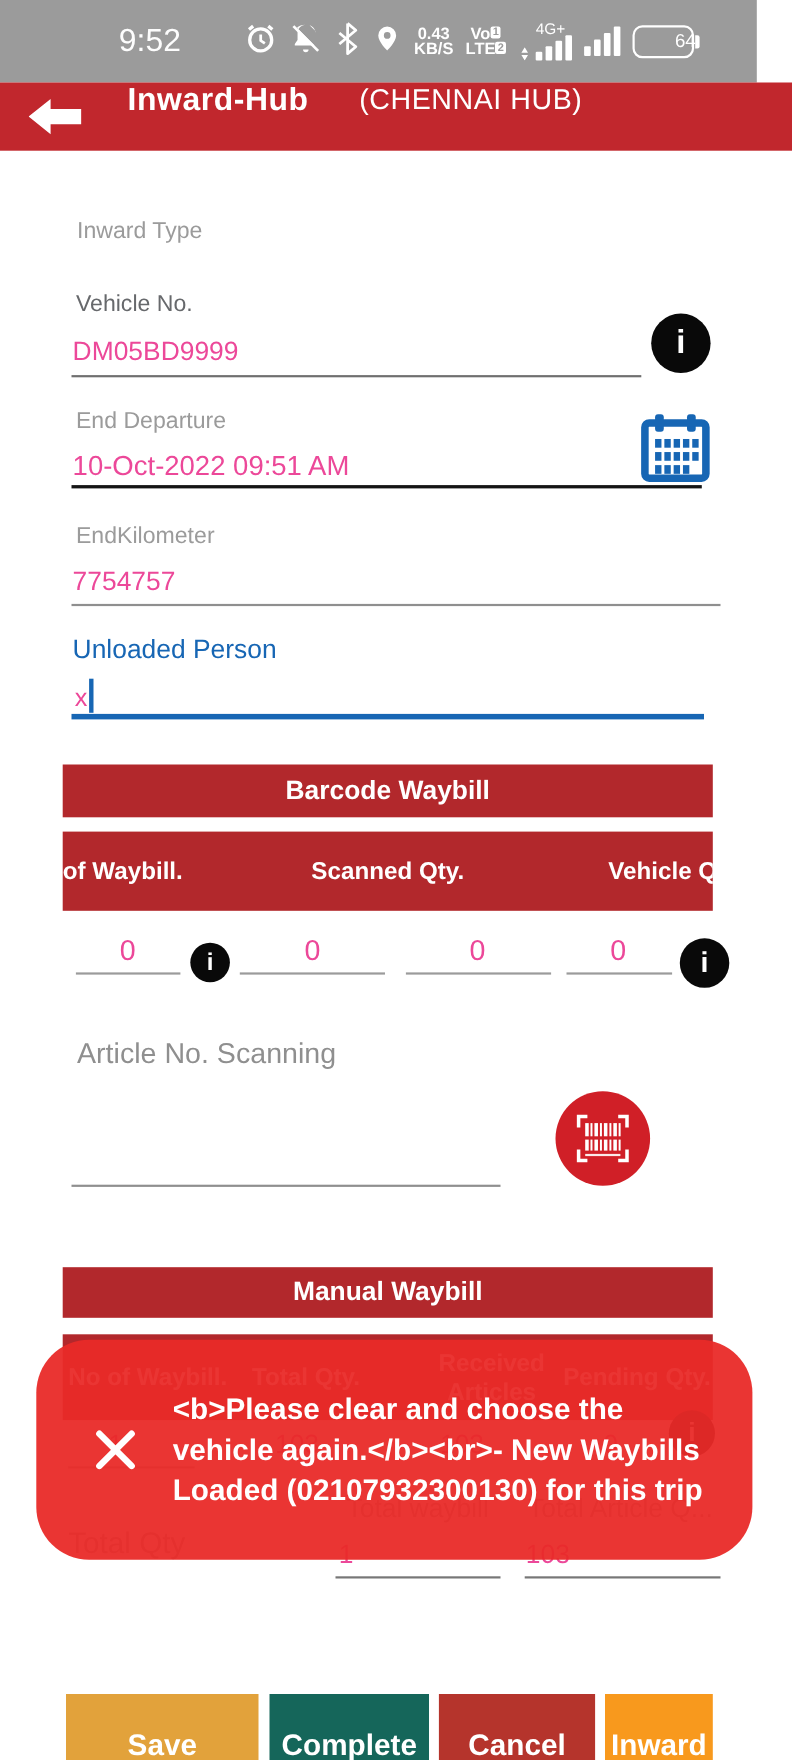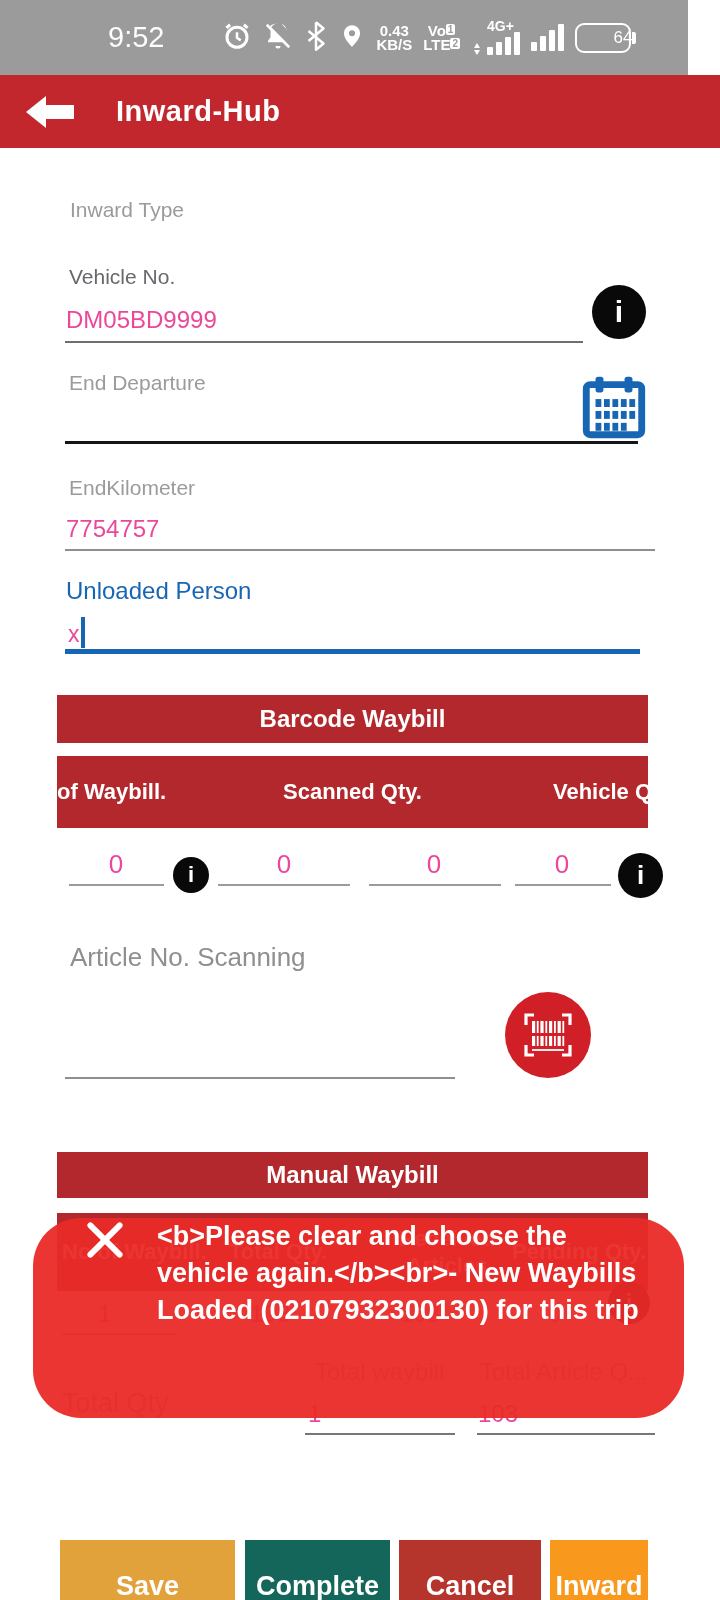--- a/index.html
+++ b/index.html
@@ -10,29 +10,29 @@
   
   .status-bar{left:0;top:0;width:688px;height:75px;background:var(--statusbar_gray,#9b9b9b);
     display:flex;align-items:center;color:#fff;}
   .sb-time{margin-left:108px;font-size:29px;color:#fdfdfd;}
   .sb-icons{margin-left:auto;margin-right:52px;display:flex;align-items:center;gap:11px;}
   .sb-stack{display:flex;flex-direction:column;line-height:14px;font-size:15px;font-weight:bold;text-align:center;}
   .sb-stack .sq{display:inline-block;background:#fff;color:#9b9b9b;font-size:10px;line-height:11px;
     padding:0 2px;border-radius:2px;font-weight:bold;vertical-align:top;}
   .bars{display:flex;align-items:flex-end;gap:3px;}
   .bars i{display:block;width:6px;background:#fff;border-radius:1px;}
-  .net-lbl{font-size:14px;font-weight:bold;line-height:12px;text-align:right;}
+  .net-lbl{font-size:14px;font-weight:normal;line-height:12px;text-align:right;}
   .battery{display:flex;align-items:center;}
   .batt-body{width:56px;height:30px;border:2.5px solid #fff;border-radius:9px;display:flex;
     align-items:center;justify-content:center;font-size:17px;color:#fff;padding-left:40px;}
   .batt-nub{width:4px;height:12px;background:#fff;border-radius:0 2px 2px 0;margin-left:1px;}
 
   
-  .app-bar{left:0;top:75px;width:720px;height:73px;background:var(--appbar_red,#c1272d);
-    display:flex;align-items:center;color:#fff;}
+  .app-bar{left:0;top:75px;width:720px;height:62px;background:var(--appbar_red,#c1272d);
+    display:flex;color:#fff;}
   .back-btn{margin-left:26px;display:flex;align-items:center;}
   .ab-title{margin-left:42px;font-size:29px;font-weight:bold;letter-spacing:.5px;}
   .ab-sub{margin-left:46px;font-size:26px;letter-spacing:.5px;}
 
   
   .lbl{font-size:21px;color:#9b9b9b;}
   .lbl-dark{font-size:21px;color:#67696c;}
   .val{font-size:24px;color:#ec4899;}
   .uline{height:2px;background:#8f8f8f;}
   .info-badge{border-radius:50%;background:#090909;color:#fff;display:flex;align-items:center;
@@ -44,21 +44,21 @@
   .radio-lbl{font-size:26px;color:#101010;}
 
   .banner{background:var(--panel_red,#b2282c);color:#fff;font-weight:bold;font-size:24px;
     display:flex;align-items:center;justify-content:center;}
   .thead{background:var(--panel_red,#b2282c);color:#fff;font-weight:bold;font-size:22px;overflow:hidden;}
 
   .cursor{display:inline-block;width:4px;height:31px;background:#1766b4;vertical-align:-6px;margin-left:1px;}
 
   
   .toast{left:33px;top:1218px;width:651px;height:200px;border-radius:48px;
-    background:rgba(233,42,40,0.95);z-index:30;display:flex;}
+    background:rgba(233,42,40,0.95);z-index:30;display:flex;align-items:center;}
   .toast-x{margin-left:50px;flex:0 0 auto;display:flex;}
   .toast-msg{margin-left:30px;margin-right:30px;color:#fff;font-size:27px;line-height:37px;font-weight:600;}
 
   
   .action-btn{position:absolute;top:1540px;height:92px;color:#fff;font-weight:bold;font-size:27px;
     display:flex;align-items:center;justify-content:center;border:none;}
 </style>
 </head>
 <body>
 
@@ -131,32 +131,34 @@
     </div>
   </div>
 
   <div class="abs app-bar">
     <span class="back-btn">
       <svg width="48" height="34" viewBox="0 0 48 34">
           <path fill="#fff" d="M0 17 20 1v9h28v14H20v9z"></path>
         </svg>
     </span>
     <span class="ab-title">Inward-Hub</span>
+    <span class="ab-sub">(CHENNAI HUB)</span>
   </div>
 
   <div class="abs lbl" style="left:70px;top:198px;">Inward Type</div>
 
   <div class="abs lbl-dark" style="left:69px;top:265px;">Vehicle No.</div>
   <div class="abs val" style="left:66px;top:306px;">DM05BD9999</div>
   <div class="abs uline" style="left:65px;top:341px;width:518px;background:#6f6f6f;"></div>
   <div class="abs info-badge" style="left:592px;top:285px;width:54px;height:54px;font-size:30px;">
       <span>i</span>
     </div>
 
   <div class="abs lbl" style="left:69px;top:371px;">End Departure</div>
+  <div class="abs val" style="left:66px;top:410px;font-size:25px;">10-Oct-2022 09:51 AM</div>
   <div class="abs uline" style="left:65px;top:441px;width:573px;height:3px;background:#151515;"></div>
   <div class="abs" style="left:582px;top:374px;">
     <svg width="64" height="66" viewBox="0 0 24 25">
       <rect x="5" y="1" width="3" height="6" rx="1" fill="#1766b4"></rect>
       <rect x="16" y="1" width="3" height="6" rx="1" fill="#1766b4"></rect>
       <rect x="1.5" y="4" width="21" height="19" rx="1.5" fill="none" stroke="#1766b4" stroke-width="2.6"></rect>
       <g fill="#1766b4">
         <rect x="5" y="9.5" width="2.2" height="3"></rect>
           <rect x="8.2" y="9.5" width="2.2" height="3"></rect>
           <rect x="11.4" y="9.5" width="2.2" height="3"></rect>

